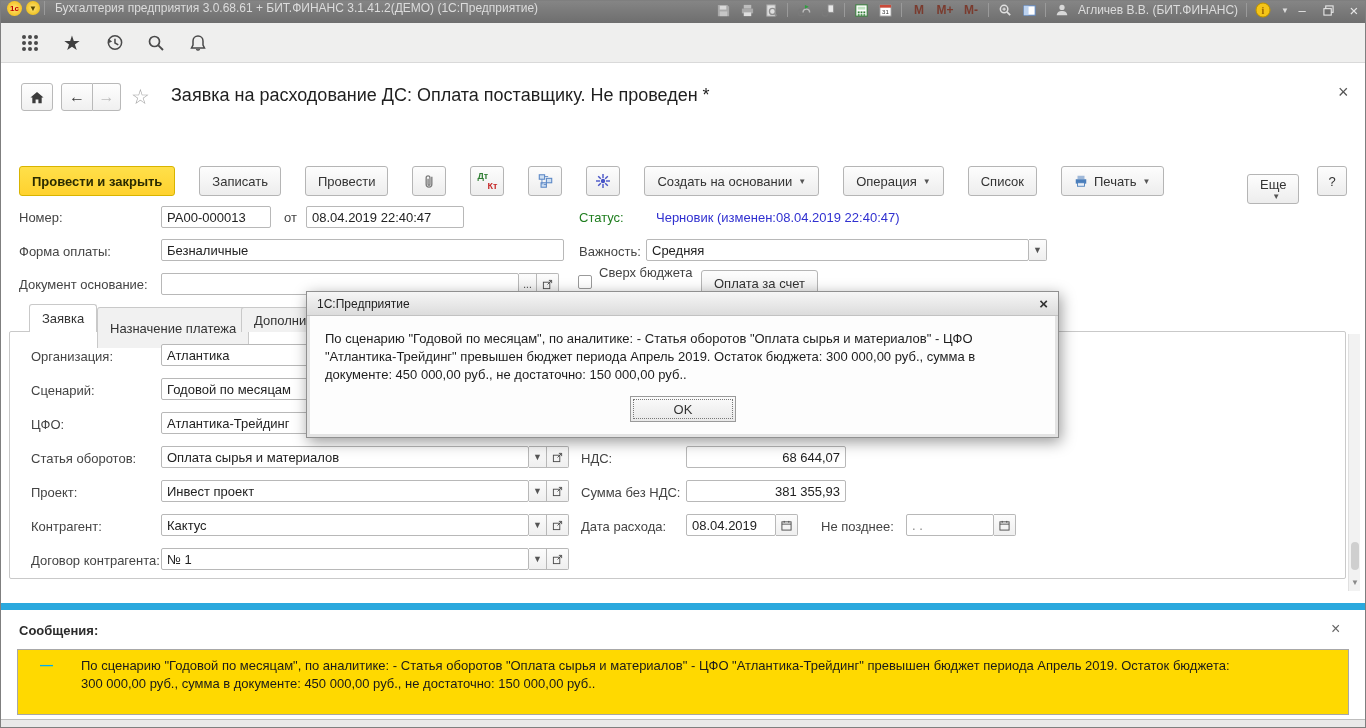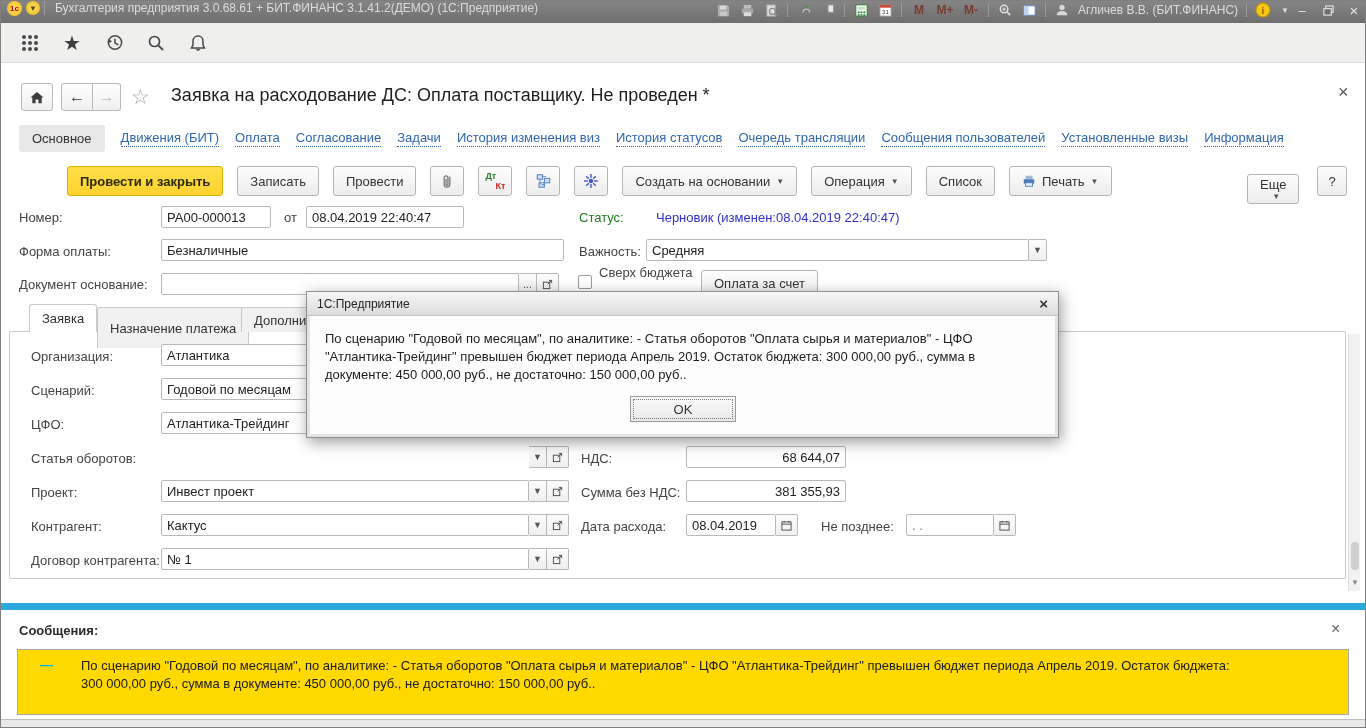--- a/index.html
+++ b/index.html
@@ -227,35 +227,22 @@
       </svg>
   </div>
   <div class="abs" style="left:60px; top:82px; display:flex;">
     <span class="hbtn" style="width:32px; height:28px; border-radius:3px 0 0 3px; font-size:16px; color:#3c3c3c;">←</span>
     <span class="hbtn" style="width:28px; height:28px; border-left:none; border-radius:0 3px 3px 0; font-size:16px; color:#bdbdbd;">→</span>
   </div>
   <span class="abs" style="left:130px; top:84px; font-size:21px; color:#a8a8a8;">☆</span>
   <span class="abs page-title" style="left:170px; top:84px;">Заявка на расходование ДС: Оплата поставщику. Не проведен *</span>
   <span class="abs xclose" style="left:1337px; top:84px;">×</span>
 
-  <div class="abs" style="left:18px; top:124px; width:1340px; display:flex; align-items:center; gap:16px;">
-    <span class="nav-active">Основное</span>
-    <a class="nav-link">Движения (БИТ)</a>
-    <a class="nav-link">Оплата</a>
-    <a class="nav-link">Согласование</a>
-    <a class="nav-link">Задачи</a>
-    <a class="nav-link">История изменения виз</a>
-    <a class="nav-link">История статусов</a>
-    <a class="nav-link">Очередь трансляции</a>
-    <a class="nav-link">Сообщения пользователей</a>
-    <a class="nav-link">Установленные визы</a>
-    <a class="nav-link">Информация</a>
-  </div>
-
-  <div class="abs" style="left:18px; top:165px; display:flex; gap:14px; align-items:center;margin-left:48px;">
+
+  <div class="abs" style="left:18px; top:165px; display:flex; gap:24px; align-items:center;">
     <span class="btn btn-primary">Провести и закрыть</span>
     <span class="btn">Записать</span>
     <span class="btn">Провести</span>
     <span class="btn btn-ico">
       <svg width="16" height="17" viewBox="0 0 16 18">
           <path d="M11 4v8a3 3 0 0 1-6 0V5a2 2 0 0 1 4 0v7a1 1 0 0 1-2 0V6" fill="none" stroke="#7a7a7a" stroke-width="1.4"></path>
         </svg>
     </span>
     <span class="btn btn-ico" style="flex-direction:column; line-height:10px; font-size:9px; font-weight:bold;">
       <span style="color:#2e7d32; align-self:flex-start; margin-left:6px;">Дт</span>
@@ -345,20 +332,21 @@
   <span class="abs lbl" style="left:30px; top:348px;">Организация:</span>
   <span class="abs input" style="left:160px; top:343px; width:368px;">Атлантика</span>
 
   <span class="abs lbl" style="left:30px; top:382px;">Сценарий:</span>
   <span class="abs input" style="left:160px; top:377px; width:368px;">Годовой по месяцам</span>
 
   <span class="abs lbl" style="left:30px; top:416px;">ЦФО:</span>
   <span class="abs input" style="left:160px; top:411px; width:368px;">Атлантика-Трейдинг</span>
 
   <span class="abs lbl" style="left:30px; top:450px;">Статья оборотов:</span>
+  <span class="abs input" style="left:160px; top:445px; width:368px;">Оплата сырья и материалов</span>
   <span class="abs seg" style="left:528px; top:445px; width:18px;">▼</span>
   <span class="abs seg" style="left:546px; top:445px; width:22px; border-radius:0 2px 2px 0;">
     <svg width="11" height="11" viewBox="0 0 12 12">
         <rect x="1.5" y="3.5" width="7" height="7" fill="none" stroke="#4a4a4a"></rect>
         <path d="M6 6 L10.5 1.5 M10.5 1.5 h-3 M10.5 1.5 v3" stroke="#4a4a4a" fill="none"></path>
       </svg>
   </span>
 
   <span class="abs lbl" style="left:30px; top:484px;">Проект:</span>
   <span class="abs input" style="left:160px; top:479px; width:368px;">Инвест проект</span>

